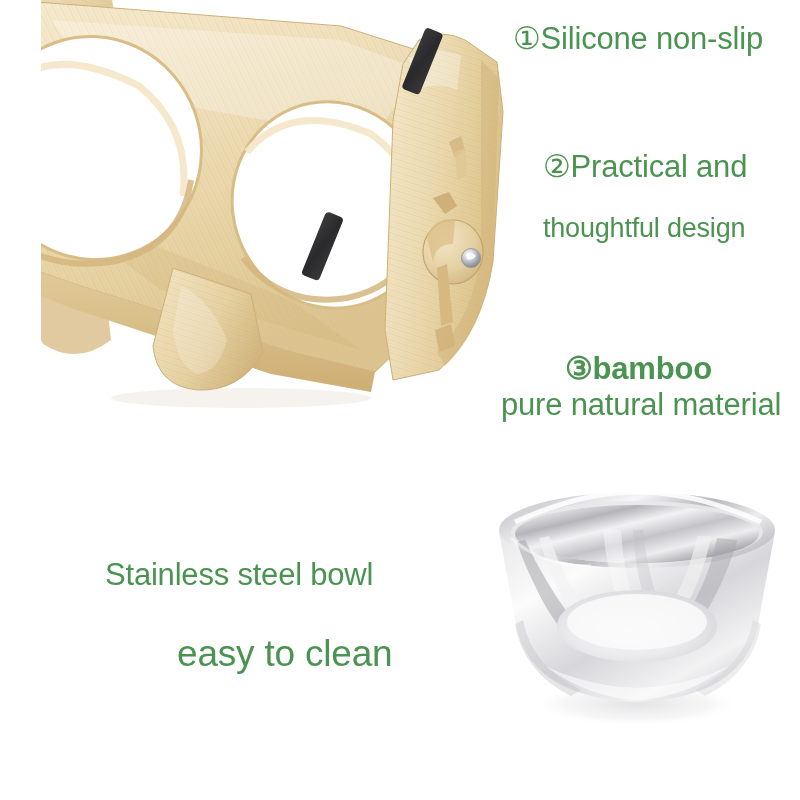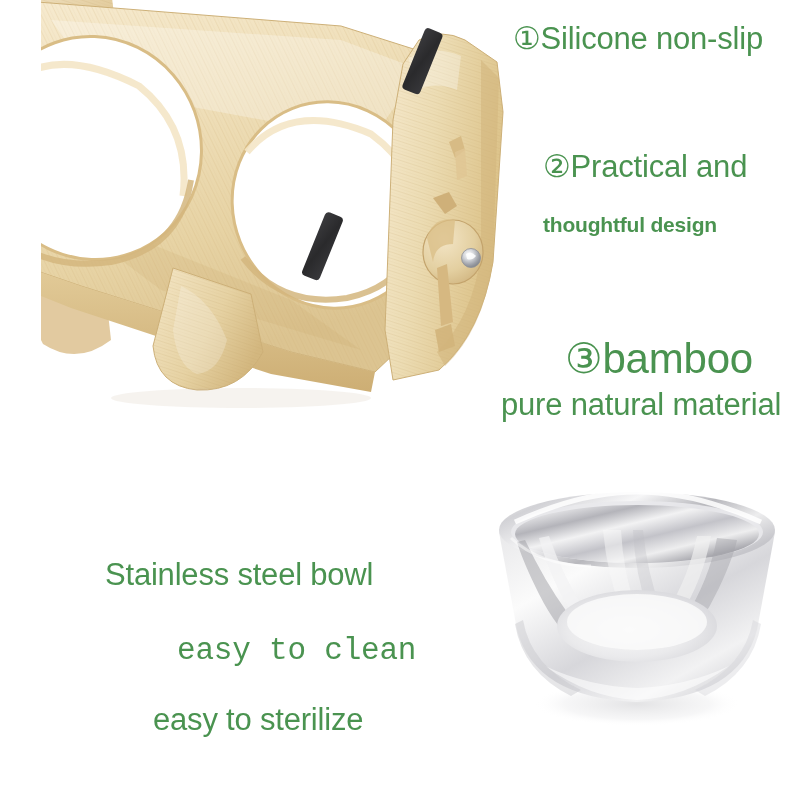--- a/index.html
+++ b/index.html
@@ -23,26 +23,26 @@
     position: absolute;
     color: #4a9350;
     font-family: "Liberation Sans", sans-serif;
     font-weight: 400;
     white-space: nowrap;
     letter-spacing: -0.2px;
   }
 
   #feat1  { left: 472px; top: 20px;  font-size: 31px; }
   #feat2a { left: 502px; top: 148px; font-size: 31px; text-align: center; }
-  #feat2b { left: 502px; top: 213px; font-size: 21px; font-weight: bold; }
-  #feat3a { left: 524px; top: 334px; font-size: 42px; }
+  #feat2b { left: 502px; top: 213px; font-size: 27px; }
+  #feat3a { left: 524px; top: 350px; font-size: 31px; font-weight: bold; }
   #feat3b { left: 460px; top: 387px; font-size: 31px; }
 
   #bowl1 { left: 64px;  top: 557px; font-size: 31px; }
-  #bowl2 { left: 136px; top: 633px; font-size: 31px; font-family: Liberation Mono, monospace; }
+  #bowl2 { left: 136px; top: 633px; font-size: 37px; }
   #bowl3 { left: 112px; top: 702px; font-size: 31px; }
 
   
   .art {
     position: absolute;
     pointer-events: none;
   }
   #stand-art { left: 0;    top: 0;    width: 470px; height: 420px; }
   #bowl-art  { left: 430px; top: 470px; width: 330px; height: 270px; }
 </style>
@@ -269,15 +269,14 @@
   <div class="feature-text" id="feat2b">thoughtful design</div>
 
   <div class="feature-text" id="feat3a">③bamboo</div>
 
   <div class="feature-text" id="feat3b">pure natural material</div>
 
   <div class="feature-text" id="bowl1">Stainless steel bowl</div>
 
   <div class="feature-text" id="bowl2">easy to clean</div>
 
-  <div class="feature-text" id="bowl3">easy to sterilize</div>
 
 </div>
 
 </body></html>

